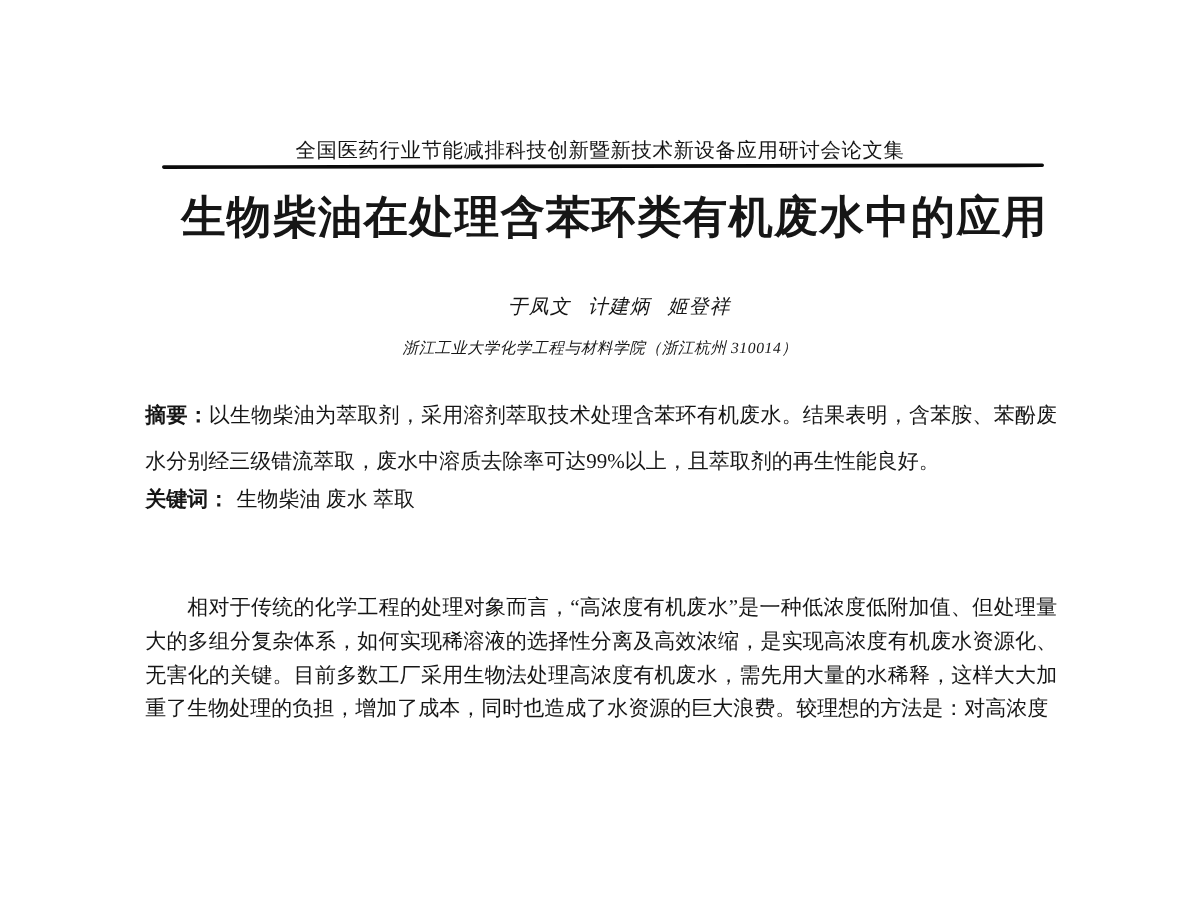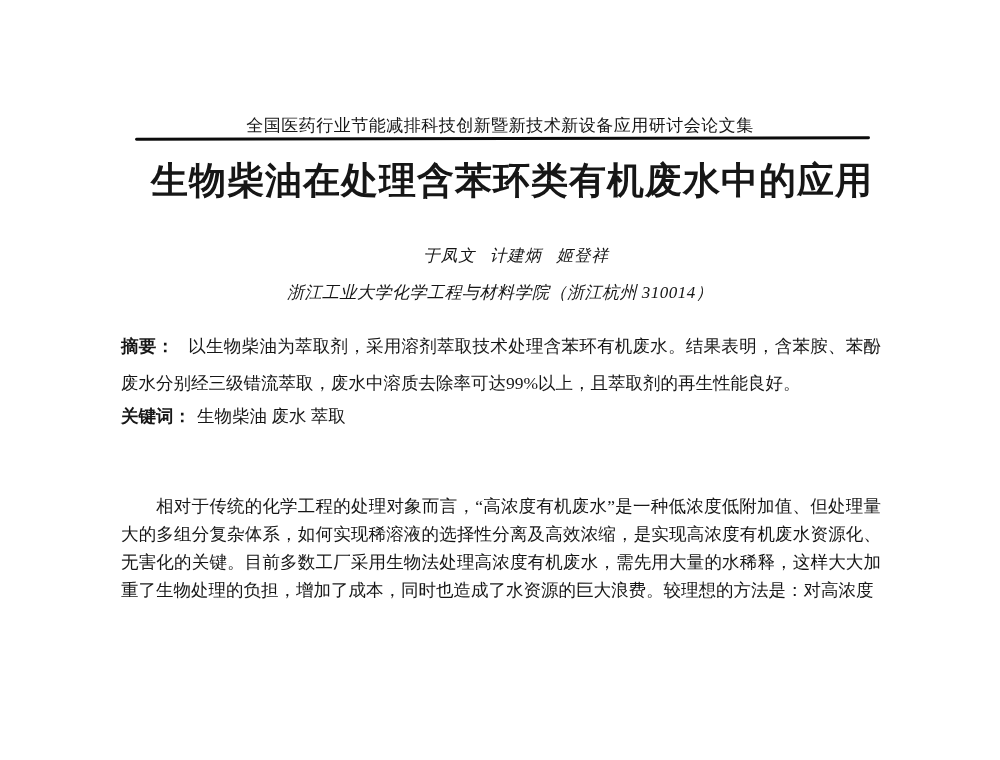--- a/index.html
+++ b/index.html
@@ -45,34 +45,34 @@
     text-align: center;
     font-size: 16.5px;
     font-style: italic;
     word-spacing: 9px;
     letter-spacing: 1px;
   }
   .affiliation {
     position: absolute;
     top: 281px; left: 0; width: 100%;
     text-align: center;
-    font-size: 17px;
+    font-size: 13px;
     font-style: italic;
     letter-spacing: 0.5px;
   }
   .front { position: absolute; left: 121px; width: 760px; font-size: 17.5px; }
   .abstract { top: 328px; line-height: 37px; text-align: justify; }
   .keywords { top: 404px; line-height: 24px; }
   .clc-line { top: 437px; line-height: 24px; }
   .bold-label {
     font-family: "DejaVu Sans", "Liberation Sans", sans-serif;
     font-weight: bold;
     font-size: 17.5px;
   }
-  .abstract .bold-label { margin-right: 14px; }
+  .abstract .bold-label { }
   .keywords .bold-label { margin-right: 6px; }
   .clc-value { font-weight: bold; margin-left: 6px; }
   .doc-code-label { margin-left: 95px; }
   .doc-code-value { font-weight: bold; margin-left: 14px; }
   .body-text {
     position: absolute;
     top: 492px; left: 121px;
     width: 760px; height: 268px;
     overflow: hidden;
     font-size: 17.5px;

